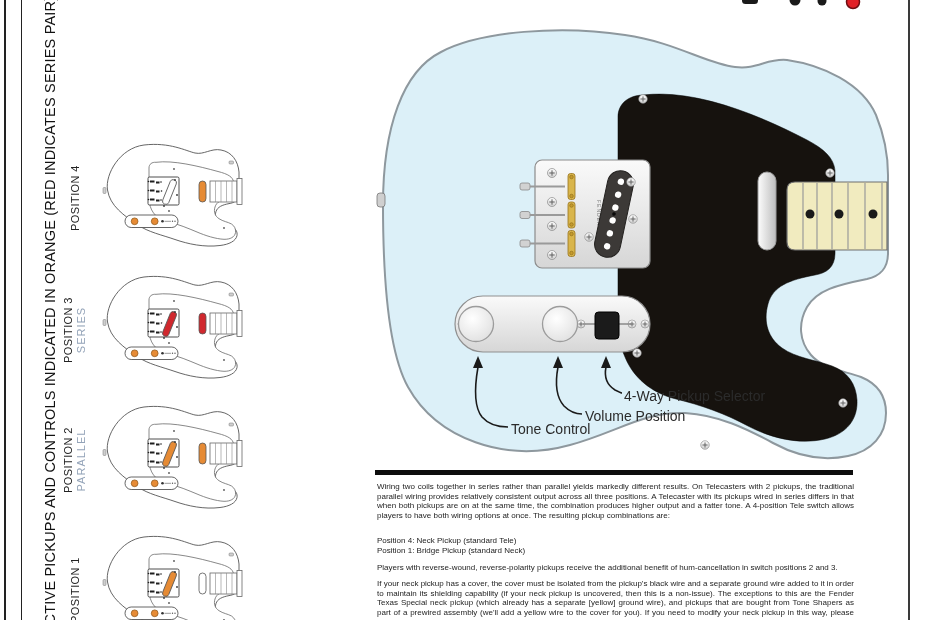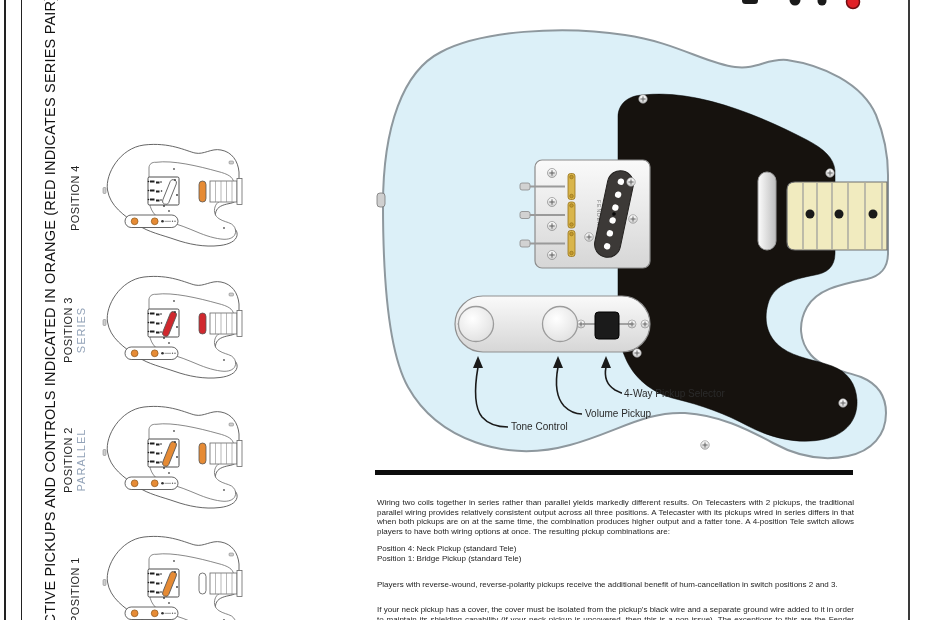--- a/index.html
+++ b/index.html
@@ -12,30 +12,30 @@
   .rot-label{position:absolute;transform:rotate(-90deg);display:flex;flex-direction:column;
              align-items:center;justify-content:center;text-align:center;}
   .side-title{left:-235px;top:304px;width:570px;height:22px;font-size:14.5px;color:#111;
               letter-spacing:.2px;white-space:nowrap;}
   .mini-block{position:absolute;left:18px;width:260px;height:130px;}
   .pos-label{left:2px;top:45px;width:110px;height:34px;font-size:11px;line-height:13px;
              color:#222;letter-spacing:.4px;white-space:nowrap;}
   .pos-sub{color:#93a3b8;letter-spacing:1px;}
   .mini-svg{position:absolute;left:80px;top:2px;}
   .main-svg{position:absolute;left:375px;top:15px;}
-  .annot{position:absolute;font-size:10px;color:#2b2b2b;}
+  .annot{position:absolute;font-size:14px;color:#2b2b2b;}
   .annot-tone{left:511px;top:421px;}
   .annot-volume{left:585px;top:408px;}
   .annot-selector{left:624px;top:388px;}
   .sep-bar{position:absolute;left:375px;top:470px;width:478px;height:5px;background:#0d0d0d;}
   .article{position:absolute;left:377px;top:482px;width:477px;font-size:8px;line-height:9.6px;
            color:#1d1d1d;}
-  .article p{margin:16px 0 7px 0;text-align:justify;}
+  .article p{margin:0 0 7px 0;text-align:justify;}
   .article .plist div{text-align:left;}
-  .article .plist{margin:8px 0 7px 0;}
+  .article .plist{margin:16px 0 7px 0;}
   .logo-svg{position:absolute;left:730px;top:0;}
 </style>
 </head>
 <body>
 
 <div class="page">
 
   <div class="vline vl-a"></div>
   <div class="vline vl-b"></div>
   <div class="vline vl-c"></div>
@@ -482,27 +482,27 @@
       <path d="M231,352 C229,362 232,370 240,375 C244,377 246,378 247,378"></path>
     </g>
     <g fill="#1a1a1a">
       <path d="M103,341 l-5,12 l10,0 z"></path>
       <path d="M183,341 l-5,12 l10,0 z"></path>
       <path d="M231,341 l-5,12 l10,0 z"></path>
     </g>
   </svg>
 
   <div class="annot annot-tone">Tone Control</div>
-  <div class="annot annot-volume">Volume Pickup</div>
+  <div class="annot annot-volume">Volume Position</div>
   <div class="annot annot-selector">4-Way Pickup Selector</div>
 
   <div class="sep-bar"></div>
   <div class="article">
     <p>Wiring two coils together in series rather than parallel yields markedly different results. On Telecasters with 2 pickups, the traditional parallel wiring provides relatively consistent output across all three positions. A Telecaster with its pickups wired in series differs in that when both pickups are on at the same time, the combination produces higher output and a fatter tone. A 4-position Tele switch allows players to have both wiring options at once. The resulting pickup combinations are:</p>
     <div class="plist">
       <div>Position 4: Neck Pickup (standard Tele)</div>
-      <div>Position 1: Bridge Pickup (standard Tele)</div>
+      <div>Position 1: Bridge Pickup (standard Neck)</div>
     </div>
     <p>Players with reverse-wound, reverse-polarity pickups receive the additional benefit of hum-cancellation in switch positions 2 and 3.</p>
     <p>If your neck pickup has a cover, the cover must be isolated from the pickup's black wire and a separate ground wire added to it in order to maintain its shielding capability (if your neck pickup is uncovered, then this is a non-issue). The exceptions to this are the Fender Texas Special neck pickup (which already has a separate [yellow] ground wire), and pickups that are bought from Tone Shapers as part of a prewired assembly (we'll add a yellow wire to the cover for you). If you need to modify your neck pickup in this way, please refer to the</p>
   </div>
 
 </div>
 
 </body></html>

